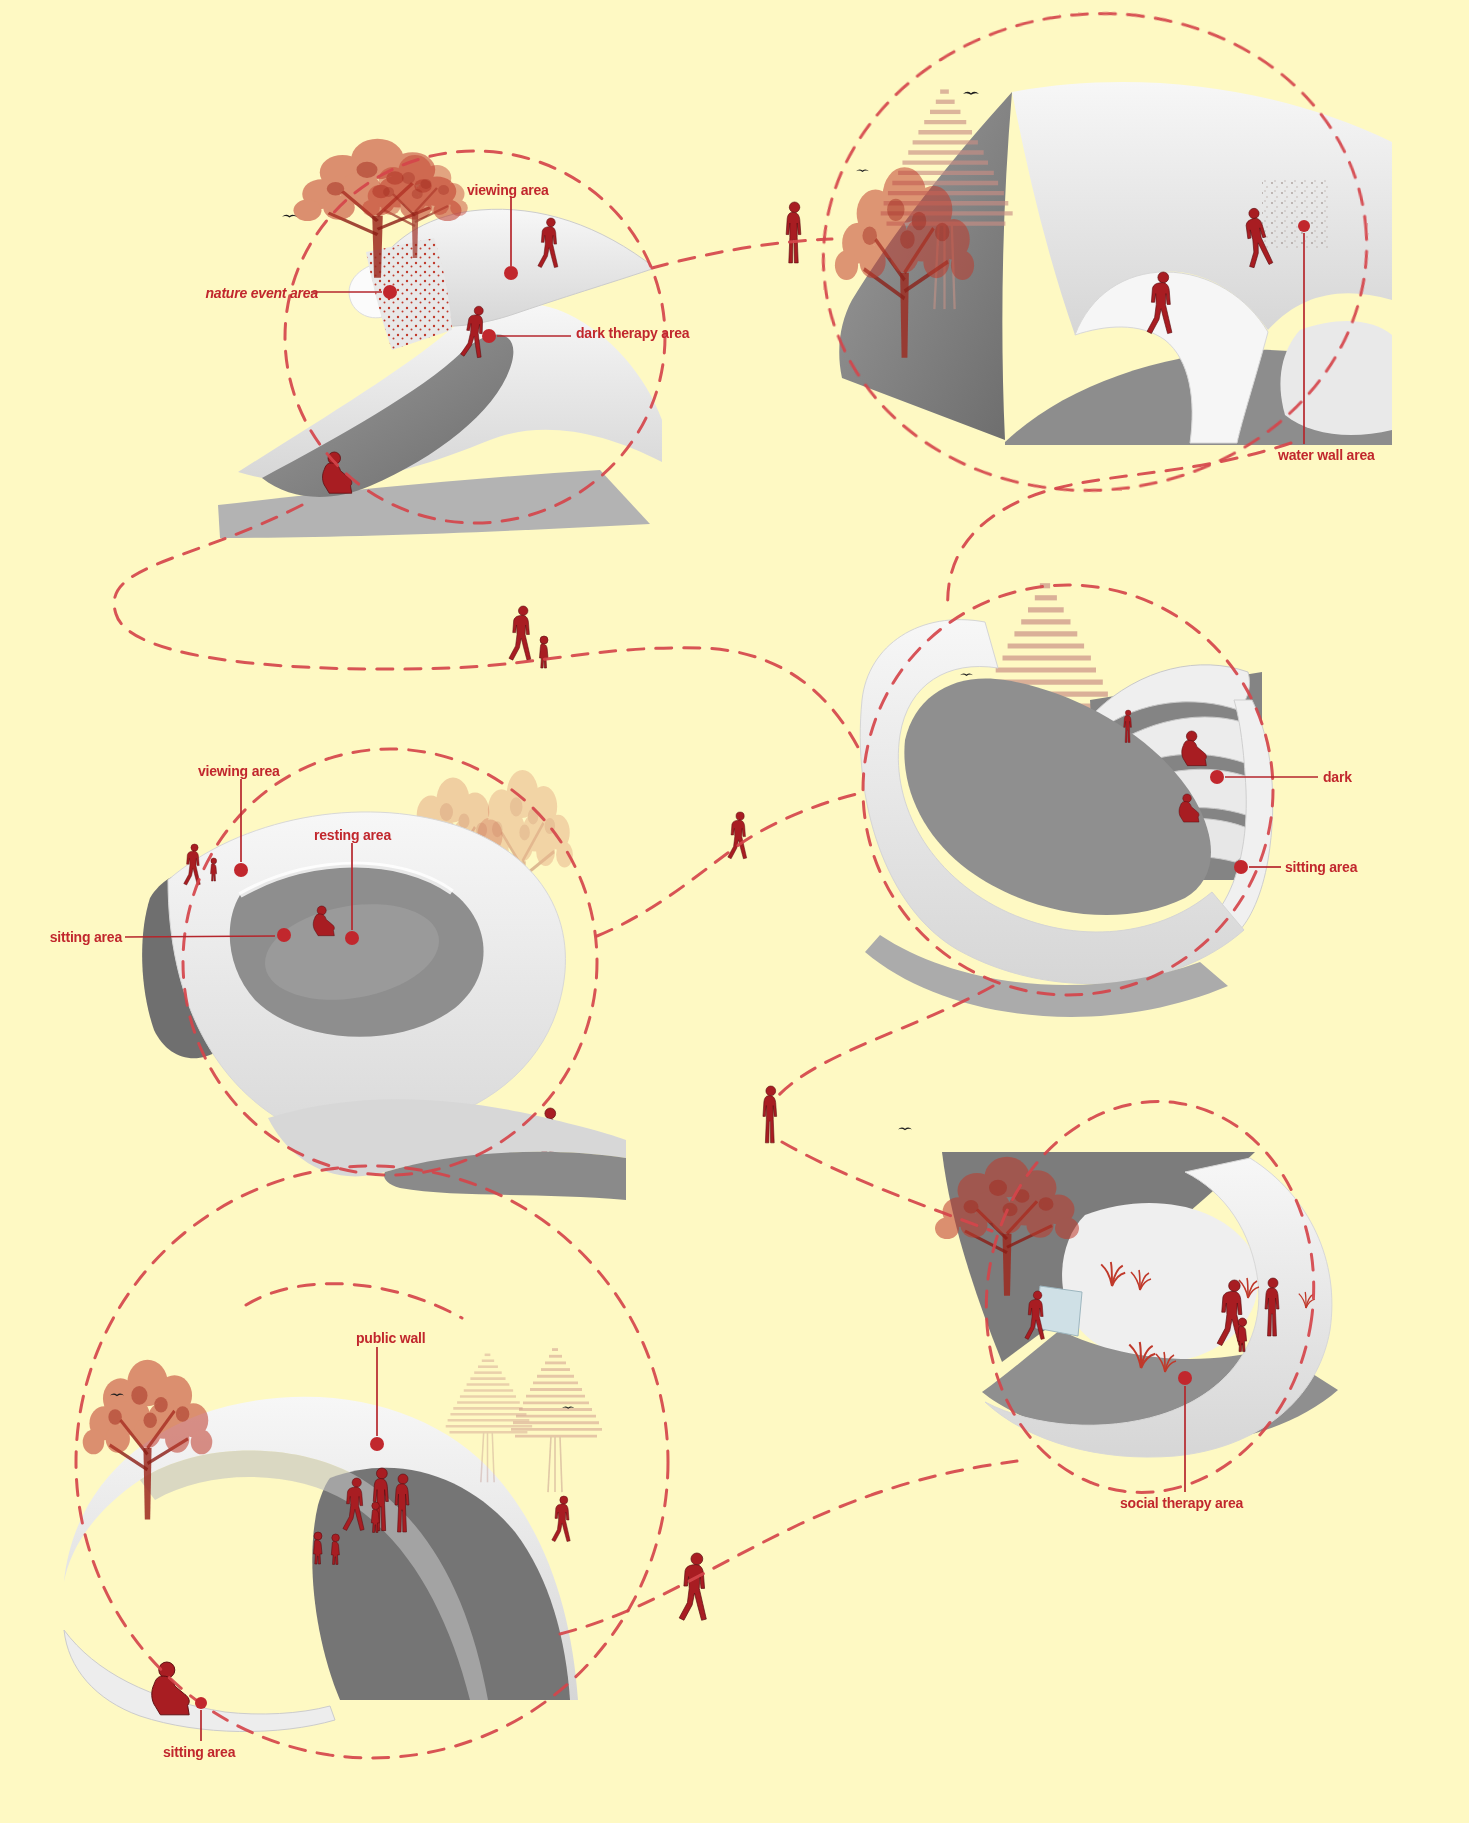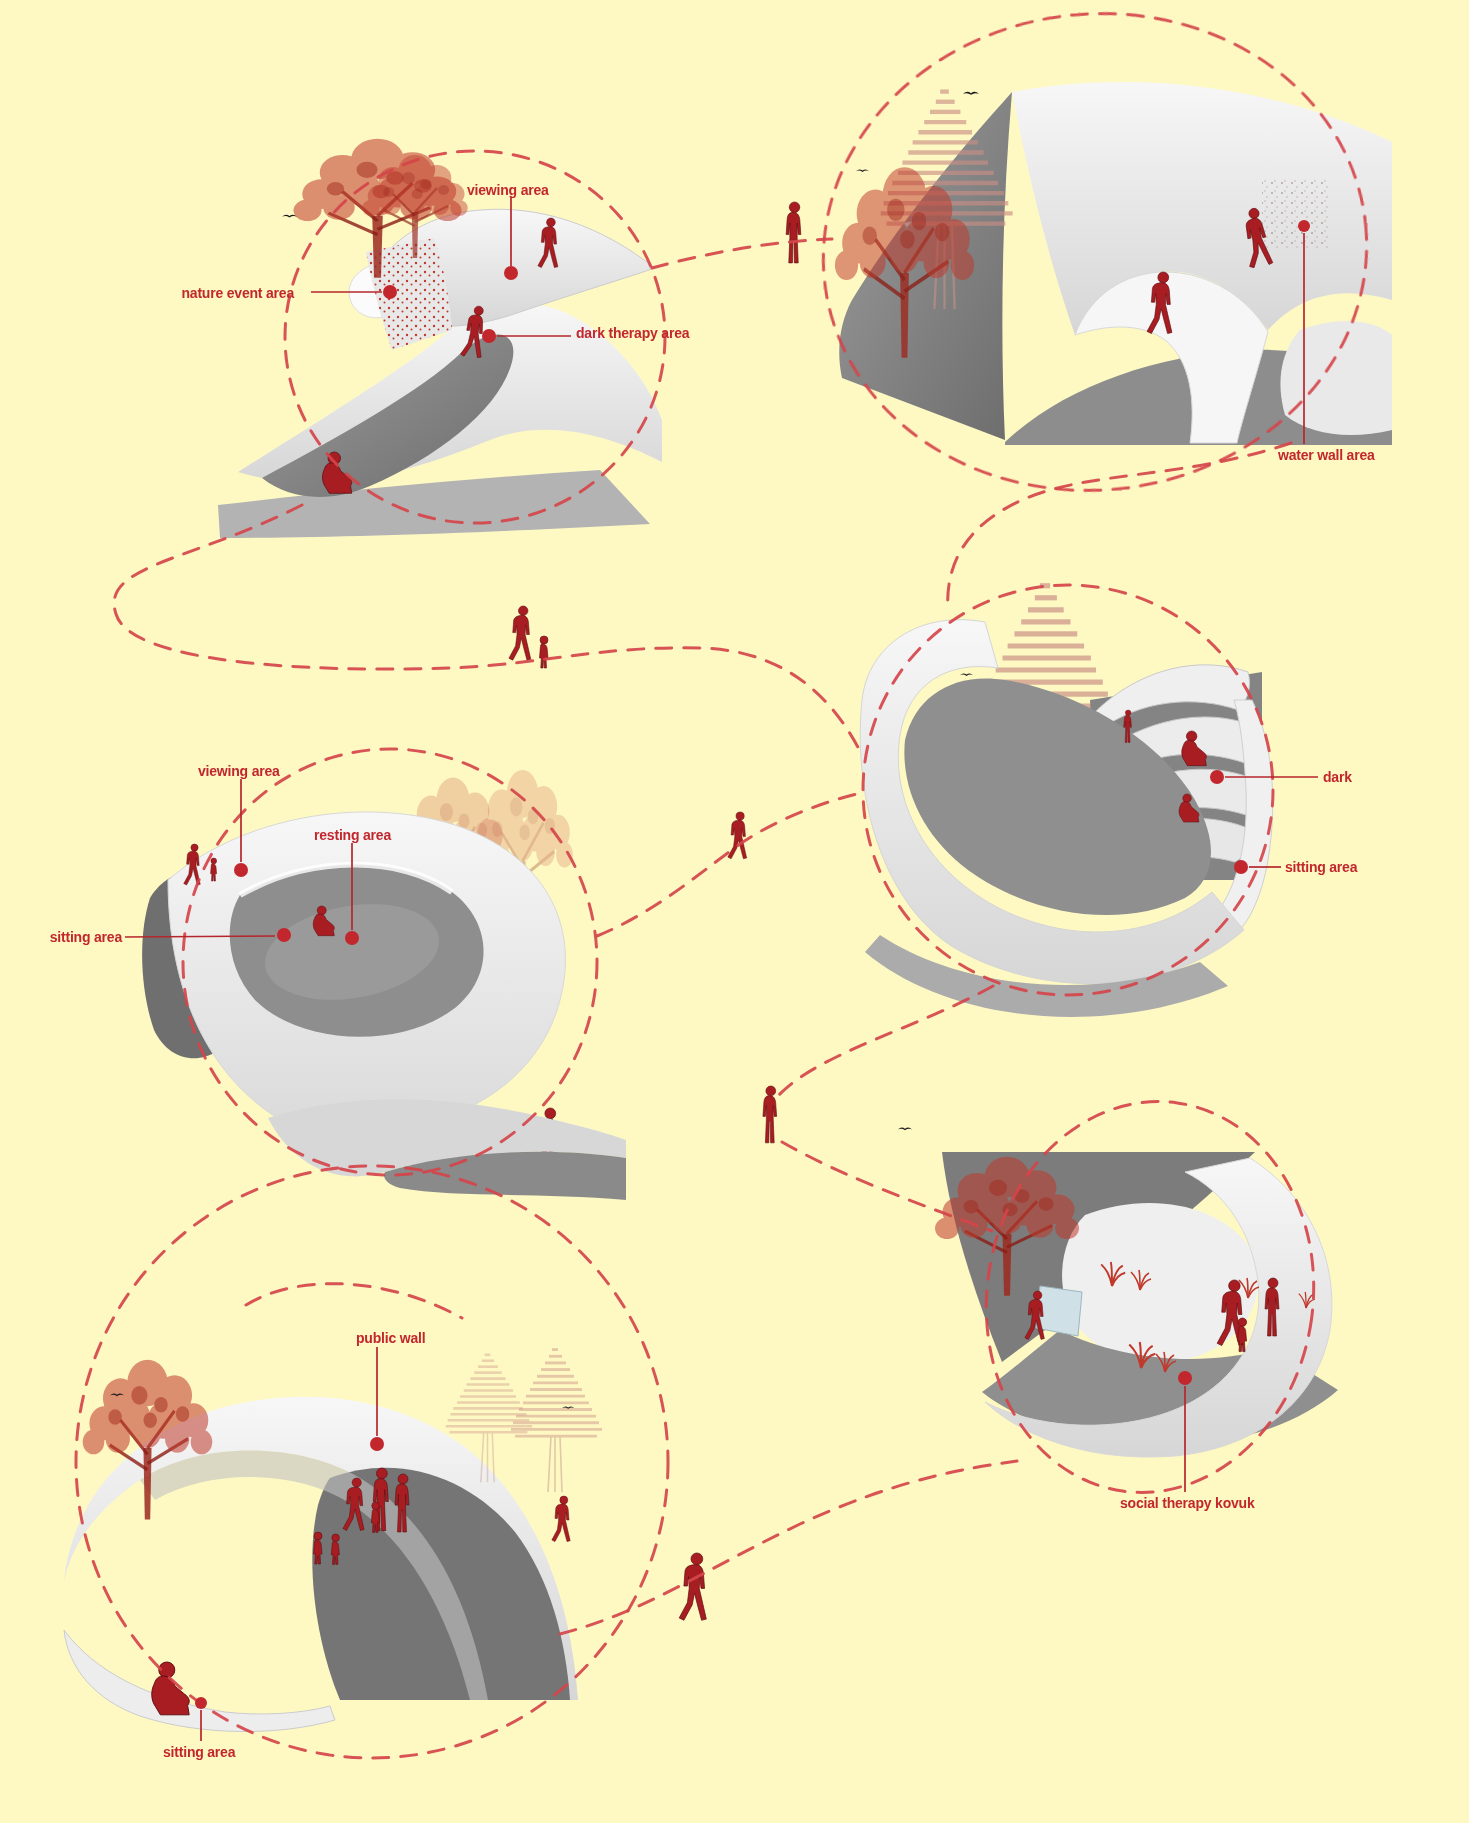--- a/index.html
+++ b/index.html
@@ -307,25 +307,25 @@
     <circle cx="241" cy="870" r="7"></circle>
     <circle cx="352" cy="938" r="7"></circle>
     <circle cx="284" cy="935" r="7"></circle>
     <circle cx="377" cy="1444" r="7"></circle>
     <circle cx="201" cy="1703" r="6"></circle>
     <circle cx="1185" cy="1378" r="7"></circle>
   </g>
 </svg>
 
 <div class="lbl" style="left:467px;top:183px;">viewing area</div>
-<div class="lbl right" style="left:176px;top:286px;width:118px;">nature event area</div>
+<div class="lbl right" style="left:200px;top:286px;width:118px;font-style:italic;">nature event area</div>
 <div class="lbl" style="left:576px;top:326px;">dark therapy area</div>
 <div class="lbl" style="left:1262px;top:448px;margin-left:16px;">water wall area</div>
 <div class="lbl" style="left:1323px;top:770px;">dark</div>
 <div class="lbl" style="left:1285px;top:860px;">sitting area</div>
 <div class="lbl" style="left:198px;top:764px;">viewing area</div>
 <div class="lbl" style="left:314px;top:828px;">resting area</div>
 <div class="lbl right" style="left:44px;top:930px;width:78px;">sitting area</div>
 <div class="lbl" style="left:356px;top:1331px;">public wall</div>
 <div class="lbl" style="left:163px;top:1745px;">sitting area</div>
-<div class="lbl" style="left:1120px;top:1496px;">social therapy kovuk</div>
+<div class="lbl" style="left:1120px;top:1496px;">social therapy area</div>
 
 </div>
 
 </body></html>

